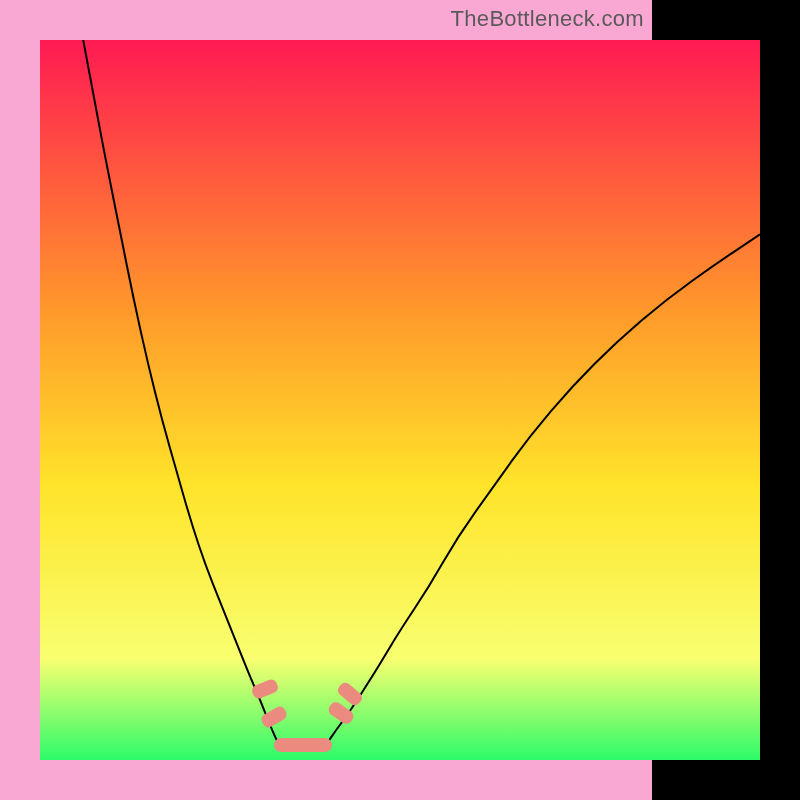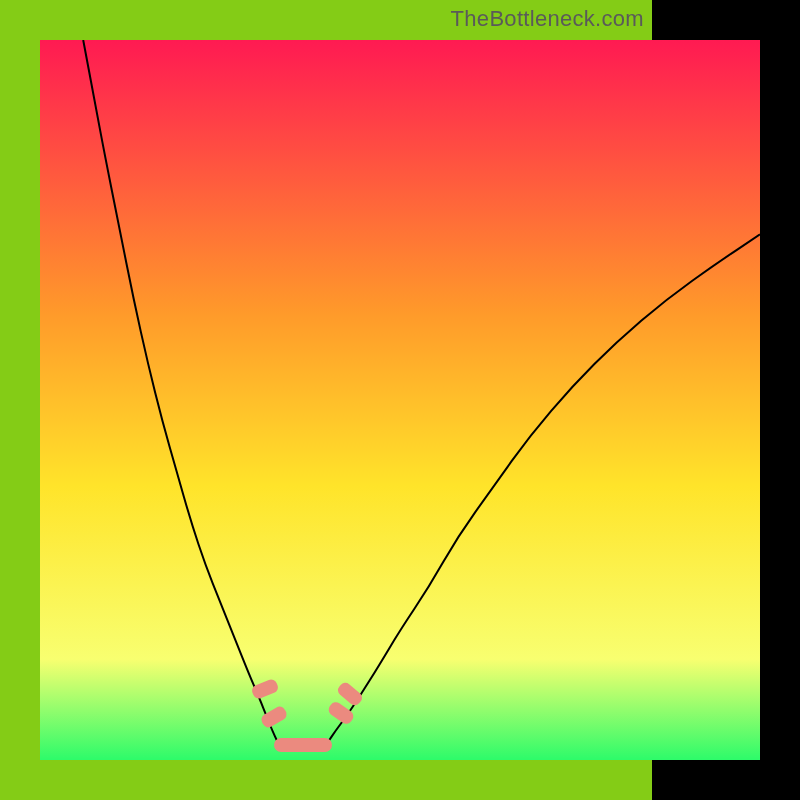--- a/index.html
+++ b/index.html
@@ -10,21 +10,21 @@
     overflow: hidden;
     background: #000;
     font-family: Arial, Helvetica, sans-serif;
   }
   .frame {
     position: absolute;
     top: 0;
     left: 0;
     width: 652px;
     height: 800px;
-    background: #84cc16;
+    background: #f9a8d4;
   }
   .plot-area {
     position: absolute;
     top: 40px;
     left: 40px;
     width: 720px;
     height: 720px;
     overflow: hidden;
   }
   .gradient-bg {

